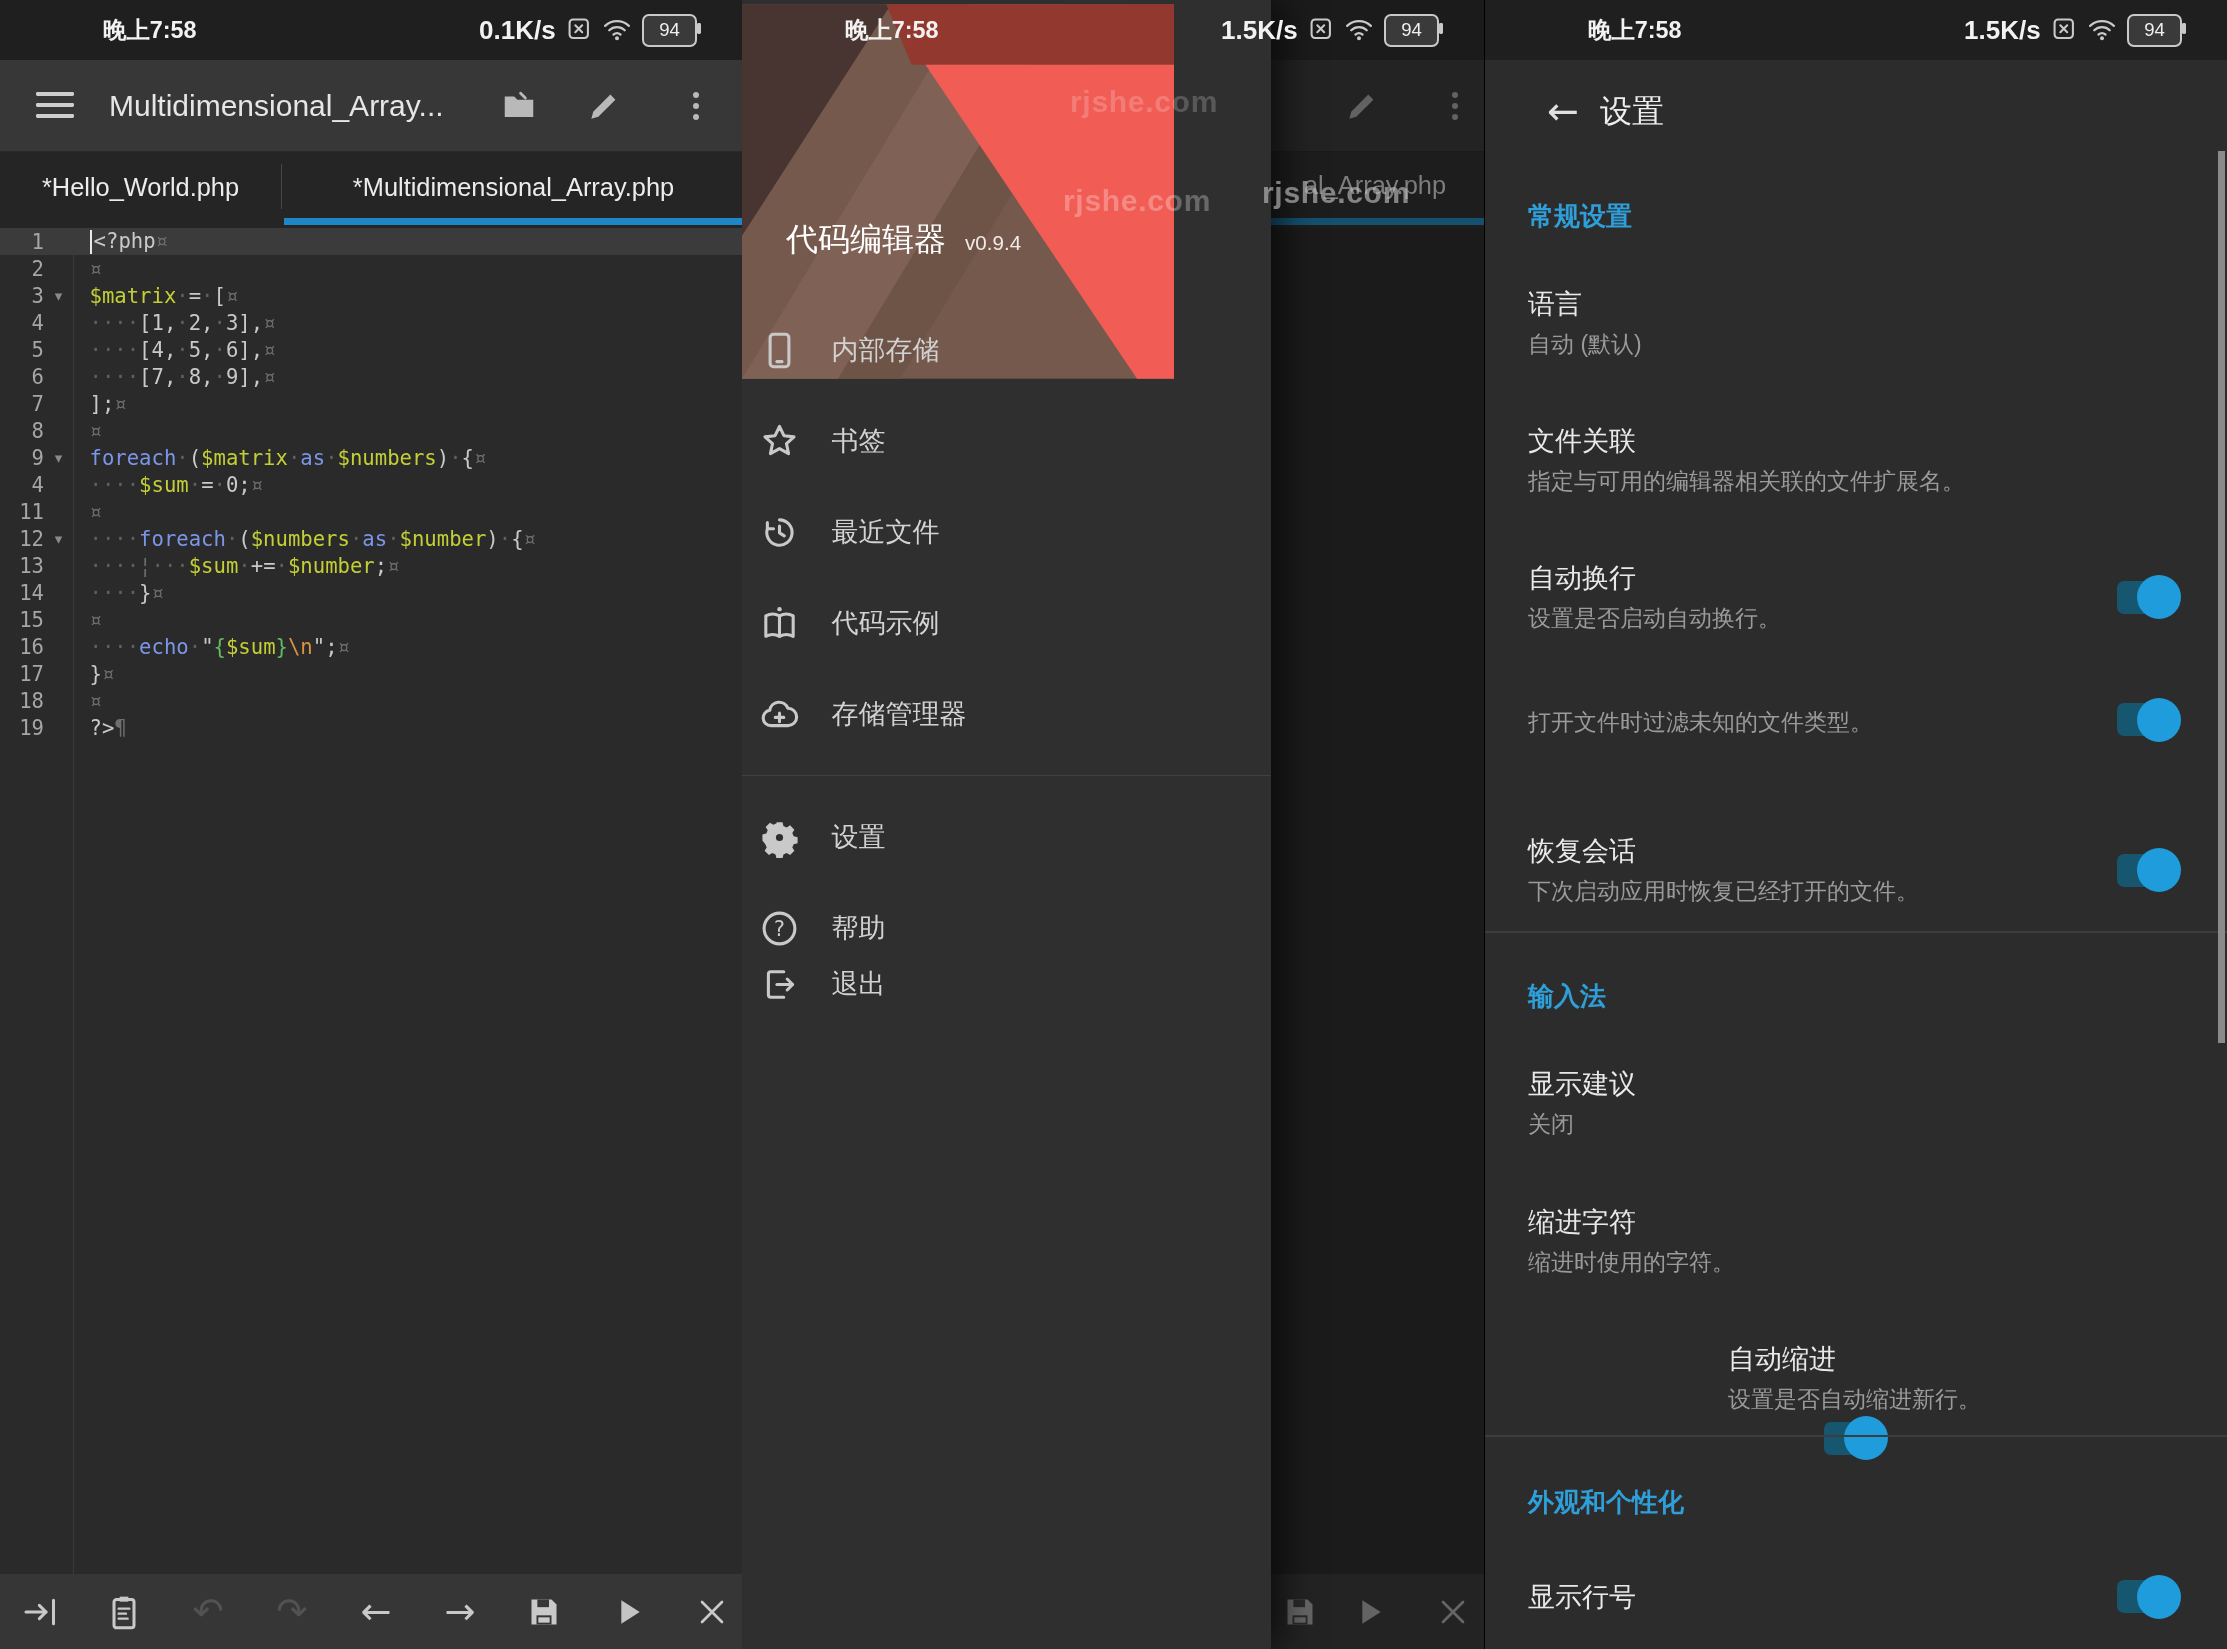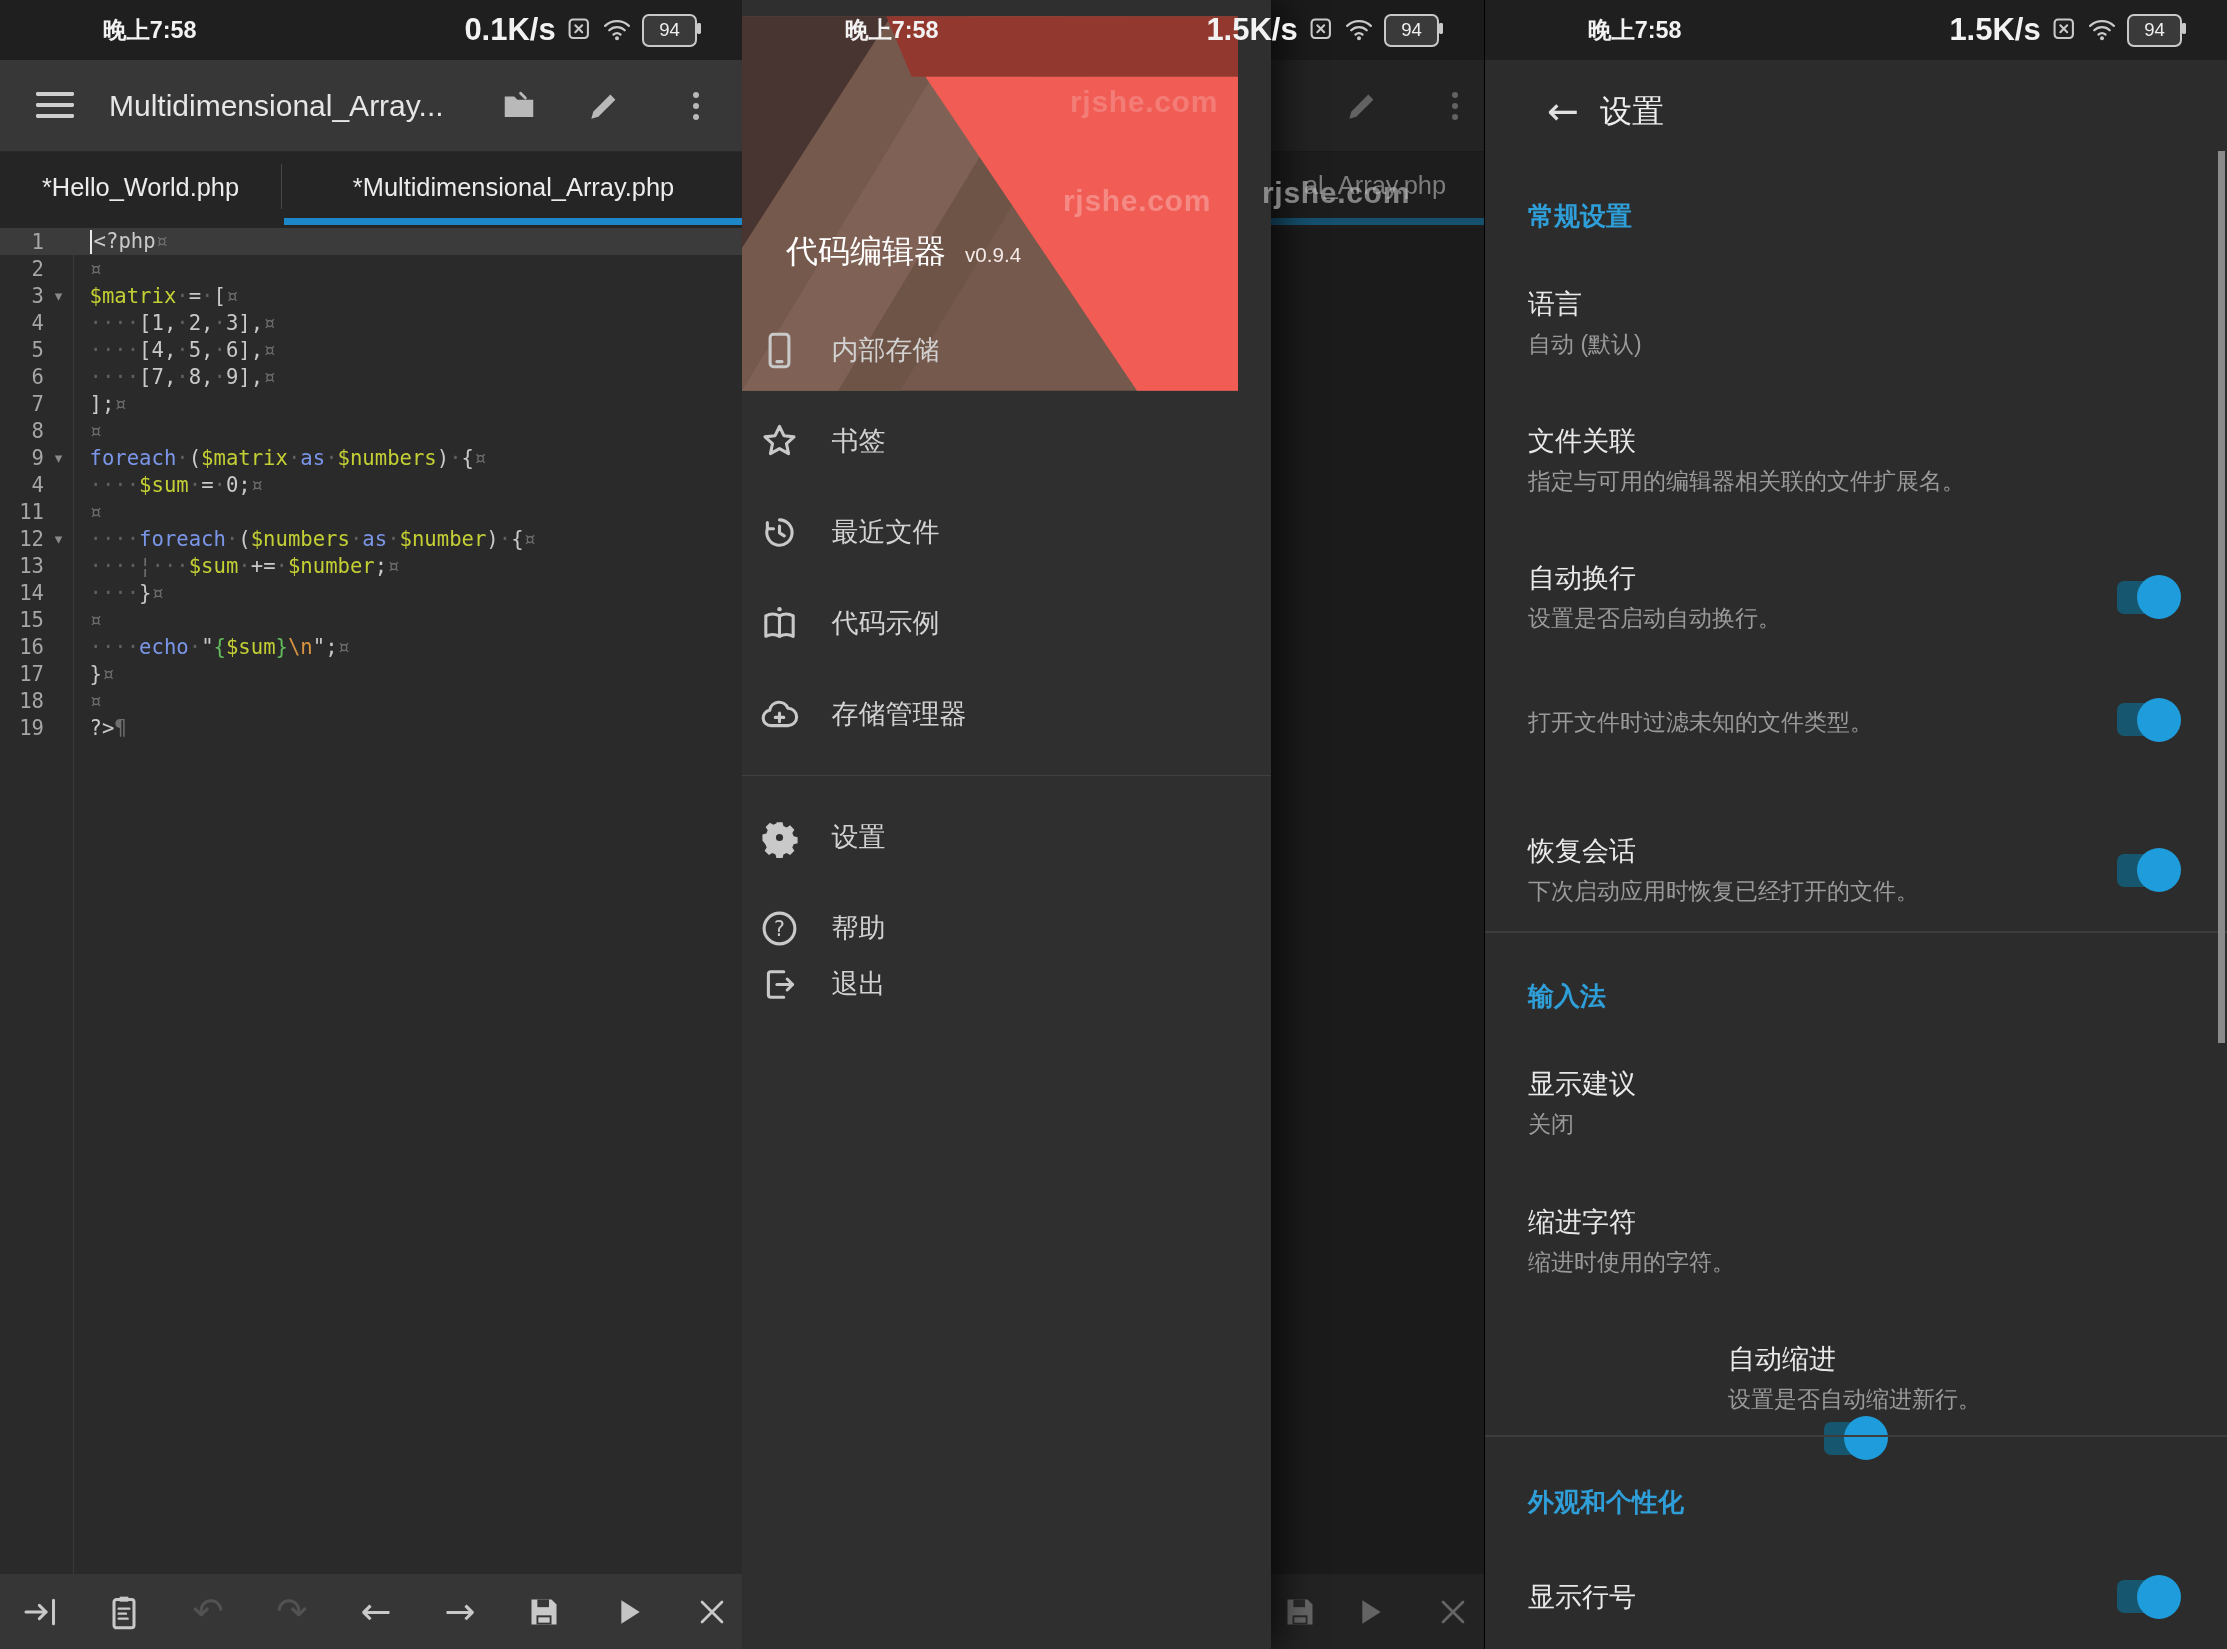--- a/index.html
+++ b/index.html
@@ -8,21 +8,21 @@
   .screen{position:absolute;top:0;height:1650px;width:742px;overflow:hidden;}
   #screen-editor{left:0;background:#2a2a2a;}
   #screen-drawer{left:742px;background:#1b1b1b;}
   #screen-settings{left:1485px;background:#2c2c2c;}
   
   .statusbar{position:absolute;left:0;top:0;width:742px;height:60px;z-index:50;}
   .statusbar.solid{background:#1f1f1f;}
   .sb-time{position:absolute;left:103px;top:0;height:60px;display:flex;align-items:center;
            font-size:23.4px;color:#f2f2f2;font-weight:bold;}
   .sb-right{position:absolute;right:45px;top:0;height:60px;display:flex;align-items:center;gap:9.6px;}
-  .sb-net{font-size:31px;color:#f2f2f2;font-weight:bold;}
+  .sb-net{font-size:26px;color:#f2f2f2;font-weight:bold;}
   .battery{width:51px;height:29px;border:2.1px solid #c9c9c9;border-radius:6.9px;position:relative;
            display:flex;align-items:center;justify-content:center;font-size:18.6px;color:#f0f0f0;background:#3a3a3a;}
   .battery:after{content:"";position:absolute;right:-6.2px;top:7.6px;width:4.1px;height:11px;background:#c9c9c9;border-radius:1.4px;}
   
   .toolbar{position:absolute;left:0;top:60px;width:742px;height:91px;background:#373737;}
   .hamburger{position:absolute;left:36px;top:26px;width:38px;height:38px;display:flex;
              flex-direction:column;justify-content:center;gap:6.2px;}
   .hamburger i{display:block;height:4.8px;background:#cfcfcf;border-radius:1.4px;}
   .tb-title{position:absolute;left:109px;top:0;height:91px;display:flex;align-items:center;
             font-size:30px;color:#e6e6e6;}
@@ -55,21 +55,21 @@
   
   .sliver-toolbar{position:absolute;left:529px;top:60px;width:213px;height:91px;background:#232323;}
   .sliver-tabbar{position:absolute;left:529px;top:152px;width:213px;height:76px;background:#1d1d1d;}
   .sliver-underline{position:absolute;left:529px;top:218px;width:213px;height:6.9px;background:#15506e;}
   .sliver-tabtext{position:absolute;left:529px;top:152px;width:175px;height:66px;display:flex;align-items:center;
                   justify-content:flex-end;font-size:25.4px;color:#7d7d7d;overflow:hidden;}
   .sliver-bottom{position:absolute;left:529px;top:1574px;width:213px;height:76px;background:#232323;overflow:hidden;}
   
   .drawer{position:absolute;left:0;top:0;width:529px;height:1650px;background:#2f2f2f;z-index:20;
           box-shadow:12.4px 0 32px rgba(0,0,0,.6);}
-  .drawer-header{position:absolute;left:0;top:16px;width:496px;height:375px;overflow:hidden;}
+  .drawer-header{position:absolute;left:0;top:4px;width:432px;height:375px;overflow:hidden;}
   .dh-title{position:absolute;left:44px;top:214px;display:flex;align-items:baseline;gap:19px;z-index:5;}
   .dh-name{font-size:32px;color:#fff;}
   .dh-ver{font-size:20.6px;color:#f3e9e7;}
   .drawer-row{position:absolute;left:0;width:529px;height:84px;display:flex;align-items:center;}
   .dr-ic{width:41px;height:41px;margin-left:16.5px;flex:0 0 41px;display:flex;align-items:center;justify-content:center;}
   .dr-label{margin-left:32px;font-size:27px;color:#d2d2d2;}
   .drawer-divider{position:absolute;left:0;width:529px;height:1.4px;background:#404040;}
   
   .set-header{position:absolute;left:0;top:60px;width:742px;height:103px;}
   .back{position:absolute;left:45px;top:18px;width:66px;height:66px;display:flex;align-items:center;

